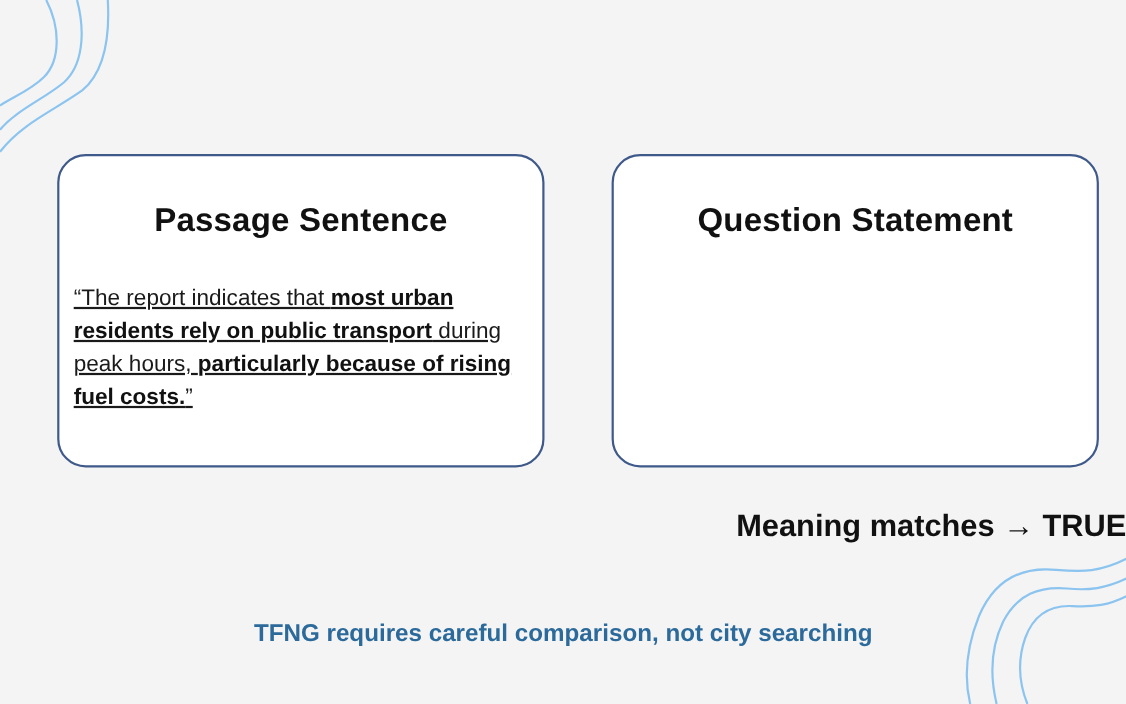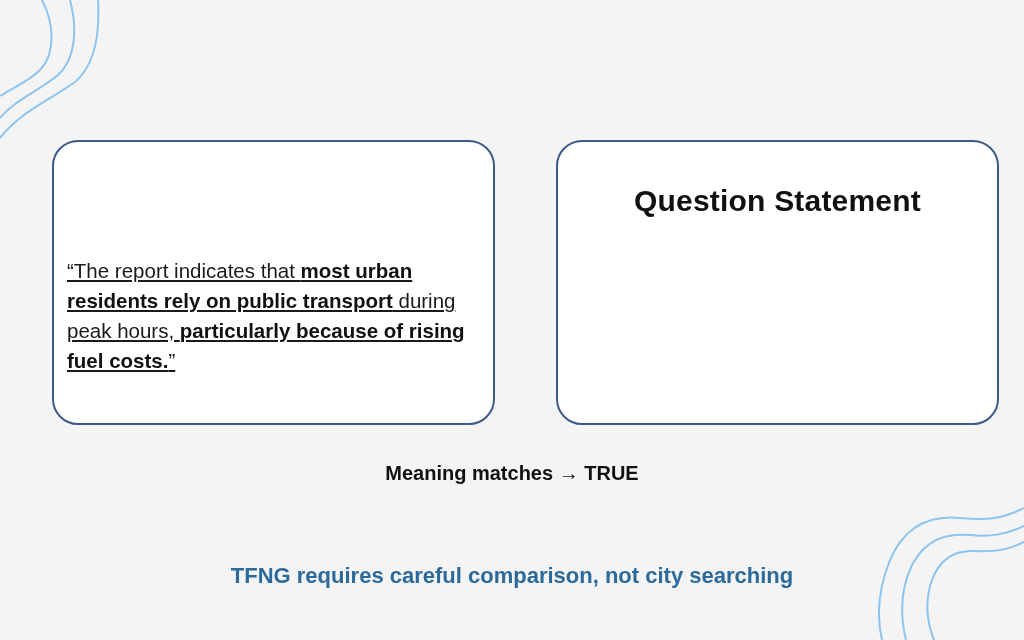--- a/index.html
+++ b/index.html
@@ -24,22 +24,22 @@
     font-size: 30px; font-weight: bold; color: #111; letter-spacing: 0.2px;
   }
   .card-body {
     position: absolute; left: 13px; right: 20px;
     font-size: 20.5px; line-height: 30px; color: #1a1a1a;
   }
   .card-left .card-body { top: 114px; text-decoration: underline; }
   .card-right .card-body { top: 128px; }
   .card-body b { font-weight: bold; color: #111; }
   .verdict {
-    position: absolute; top: 462px; left: 0; right: 0; text-align: center;
-    font-size: 20px; font-weight: bold; color: #111;
+    position: absolute; top: 462px; left: 0; right: 0; text-align: right;
+    font-size: 28px; font-weight: bold; color: #111;
   }
   .tagline {
     position: absolute; top: 563px; left: 0; right: 0; text-align: center;
     font-size: 22px; font-weight: bold; color: #2b6a9a;
   }
 </style>
 </head>
 <body>
 
 <svg class="deco deco-tl" viewBox="0 0 140 150">
@@ -52,20 +52,21 @@
 
 <svg class="deco deco-br" viewBox="0 0 164 140">
   <g fill="none" stroke="#8cc4f0" stroke-width="2">
     <path d="M164 8 C140 20 125 20 100 18 C70 15 45 25 30 60 C18 90 16 115 22 140"></path>
     <path d="M164 26 C145 35 130 37 110 35 C85 33 65 40 52 65 C40 90 40 115 46 140"></path>
     <path d="M164 42 C148 50 135 52 115 51 C95 50 80 58 72 80 C65 100 66 120 74 140"></path>
   </g>
 </svg>
 
 <div class="card card-left">
+  <div class="card-title">Passage Sentence</div>
   <div class="card-body"><span>“The report indicates that </span><b>most urban residents rely on public transport</b><span> during peak hours, </span><b>particularly because of rising fuel costs.</b><span>”</span></div>
 </div>
 
 <div class="card card-right">
   <div class="card-title">Question Statement</div>
 </div>
 
 <div class="verdict"><span>Meaning matches</span> <span>→</span> <span>TRUE</span></div>
 
 <div class="tagline">TFNG requires careful comparison, not city searching</div>

